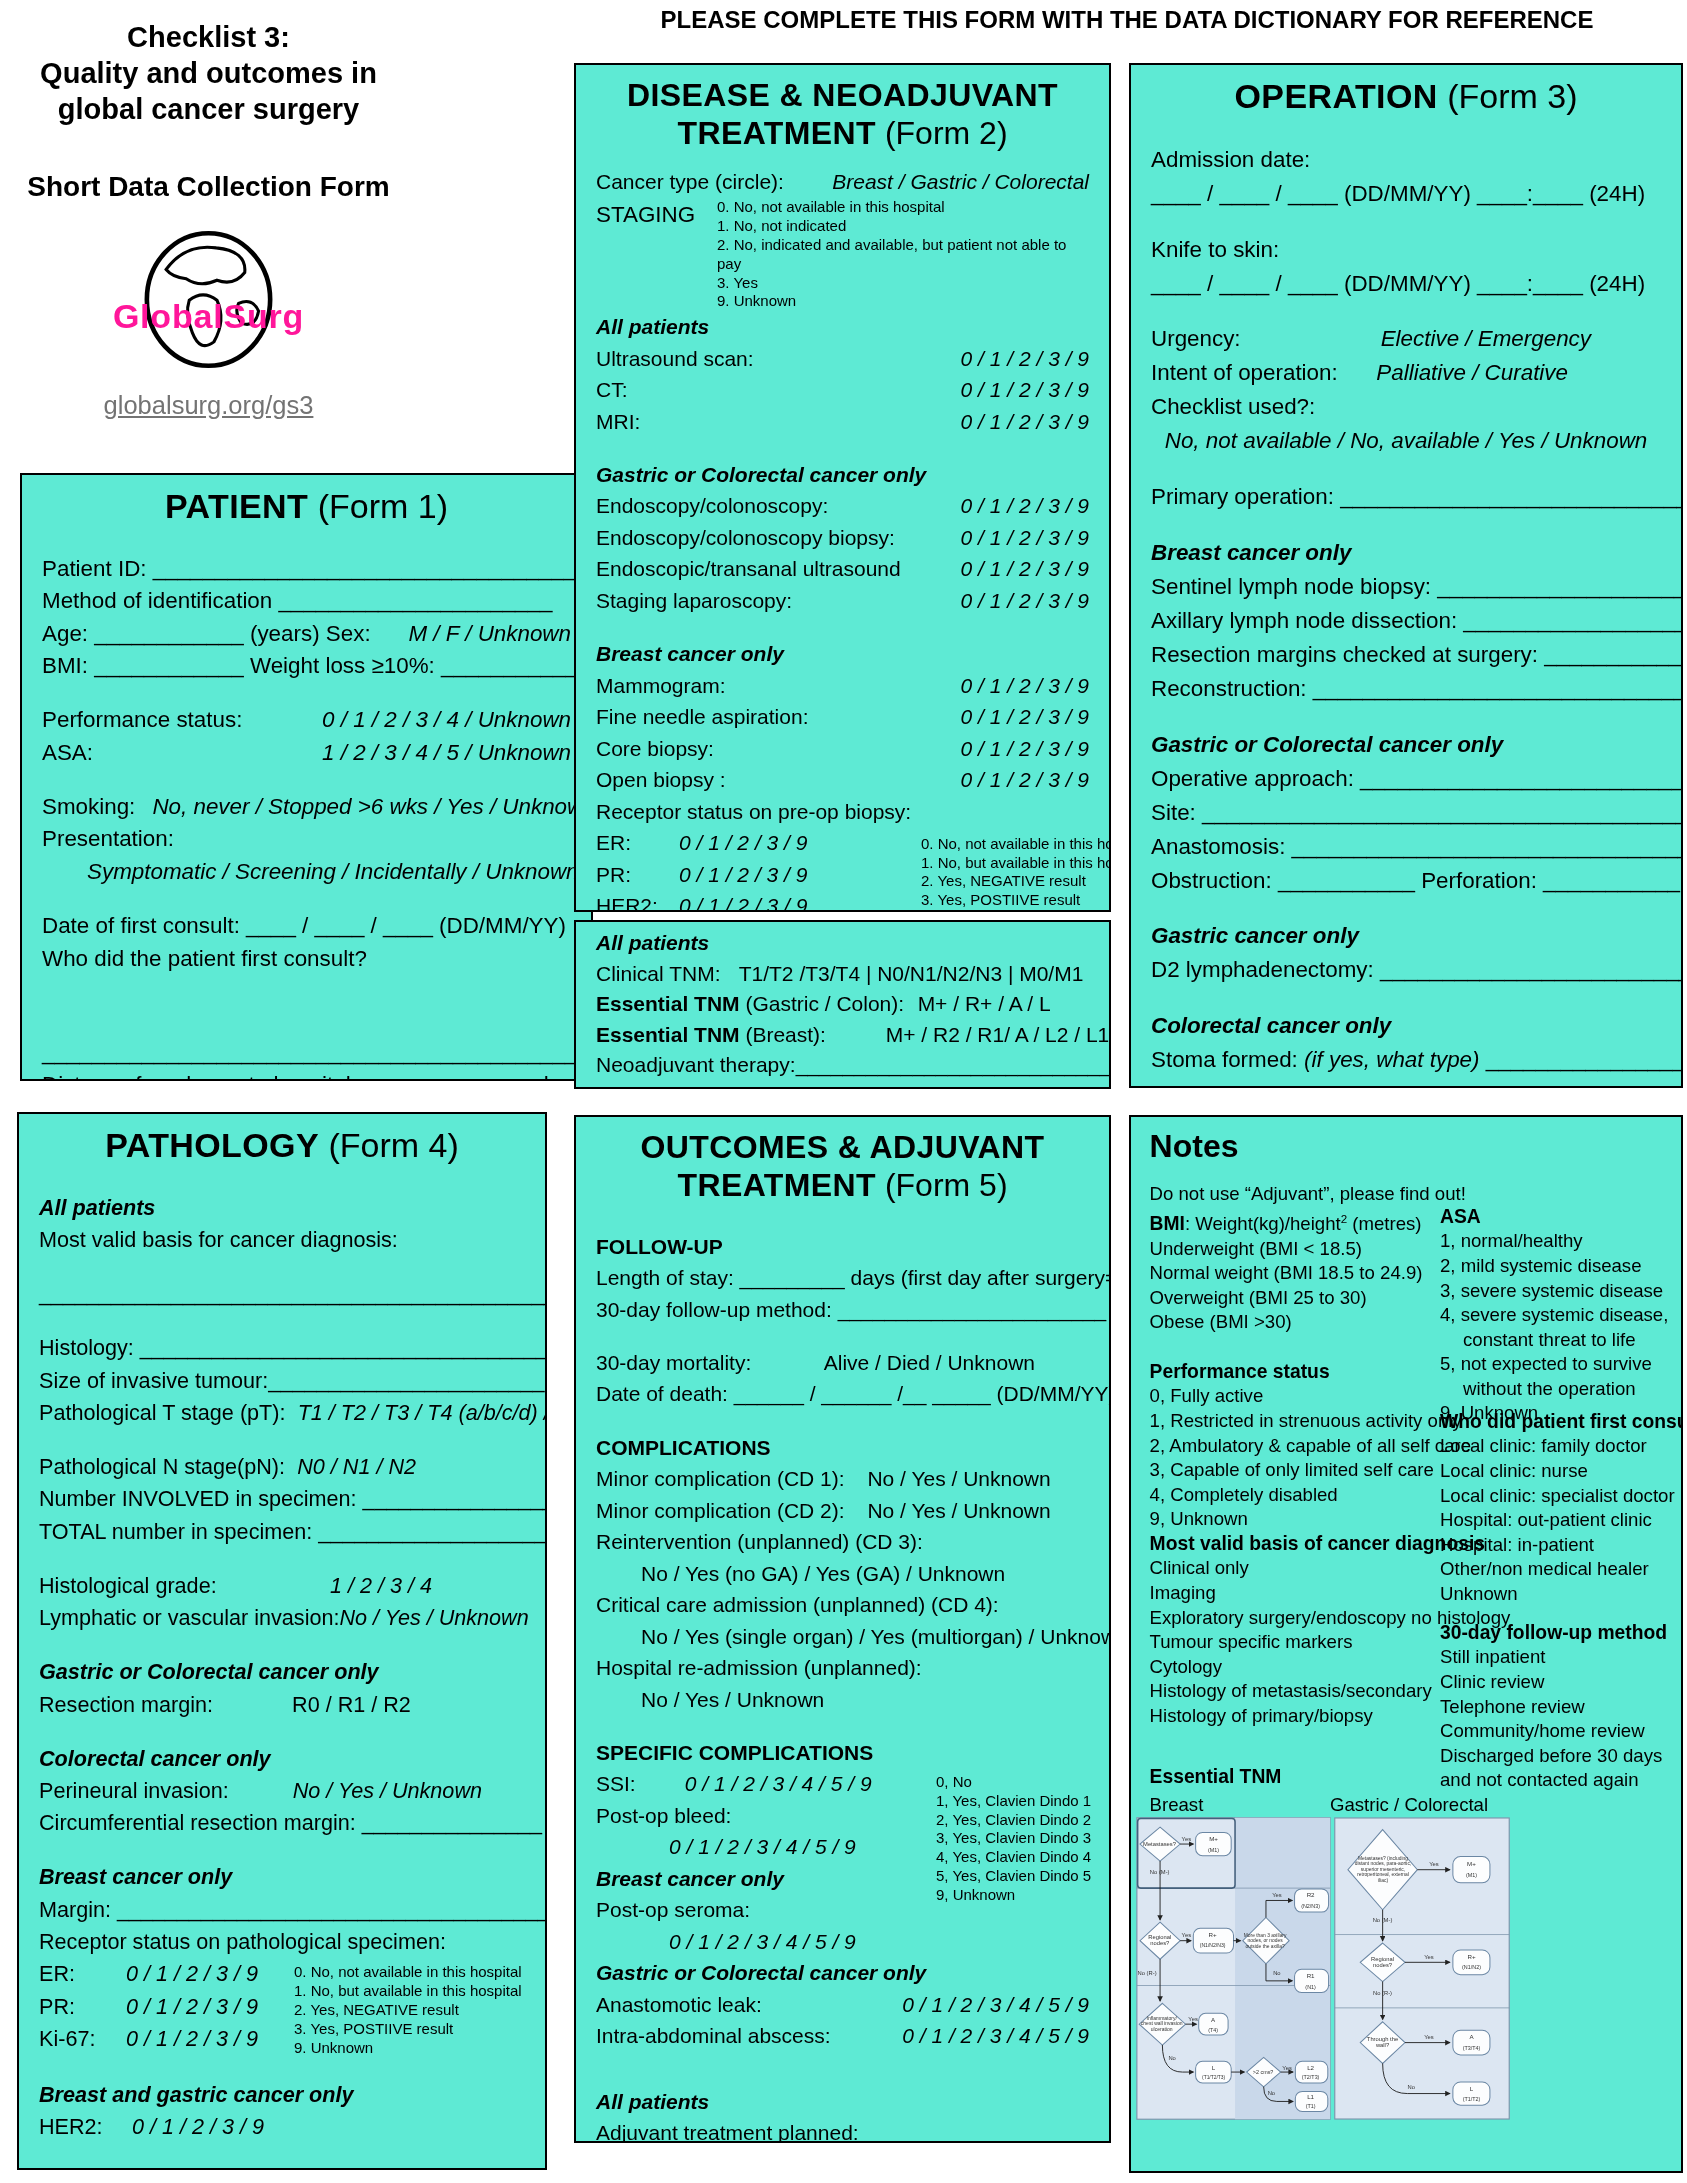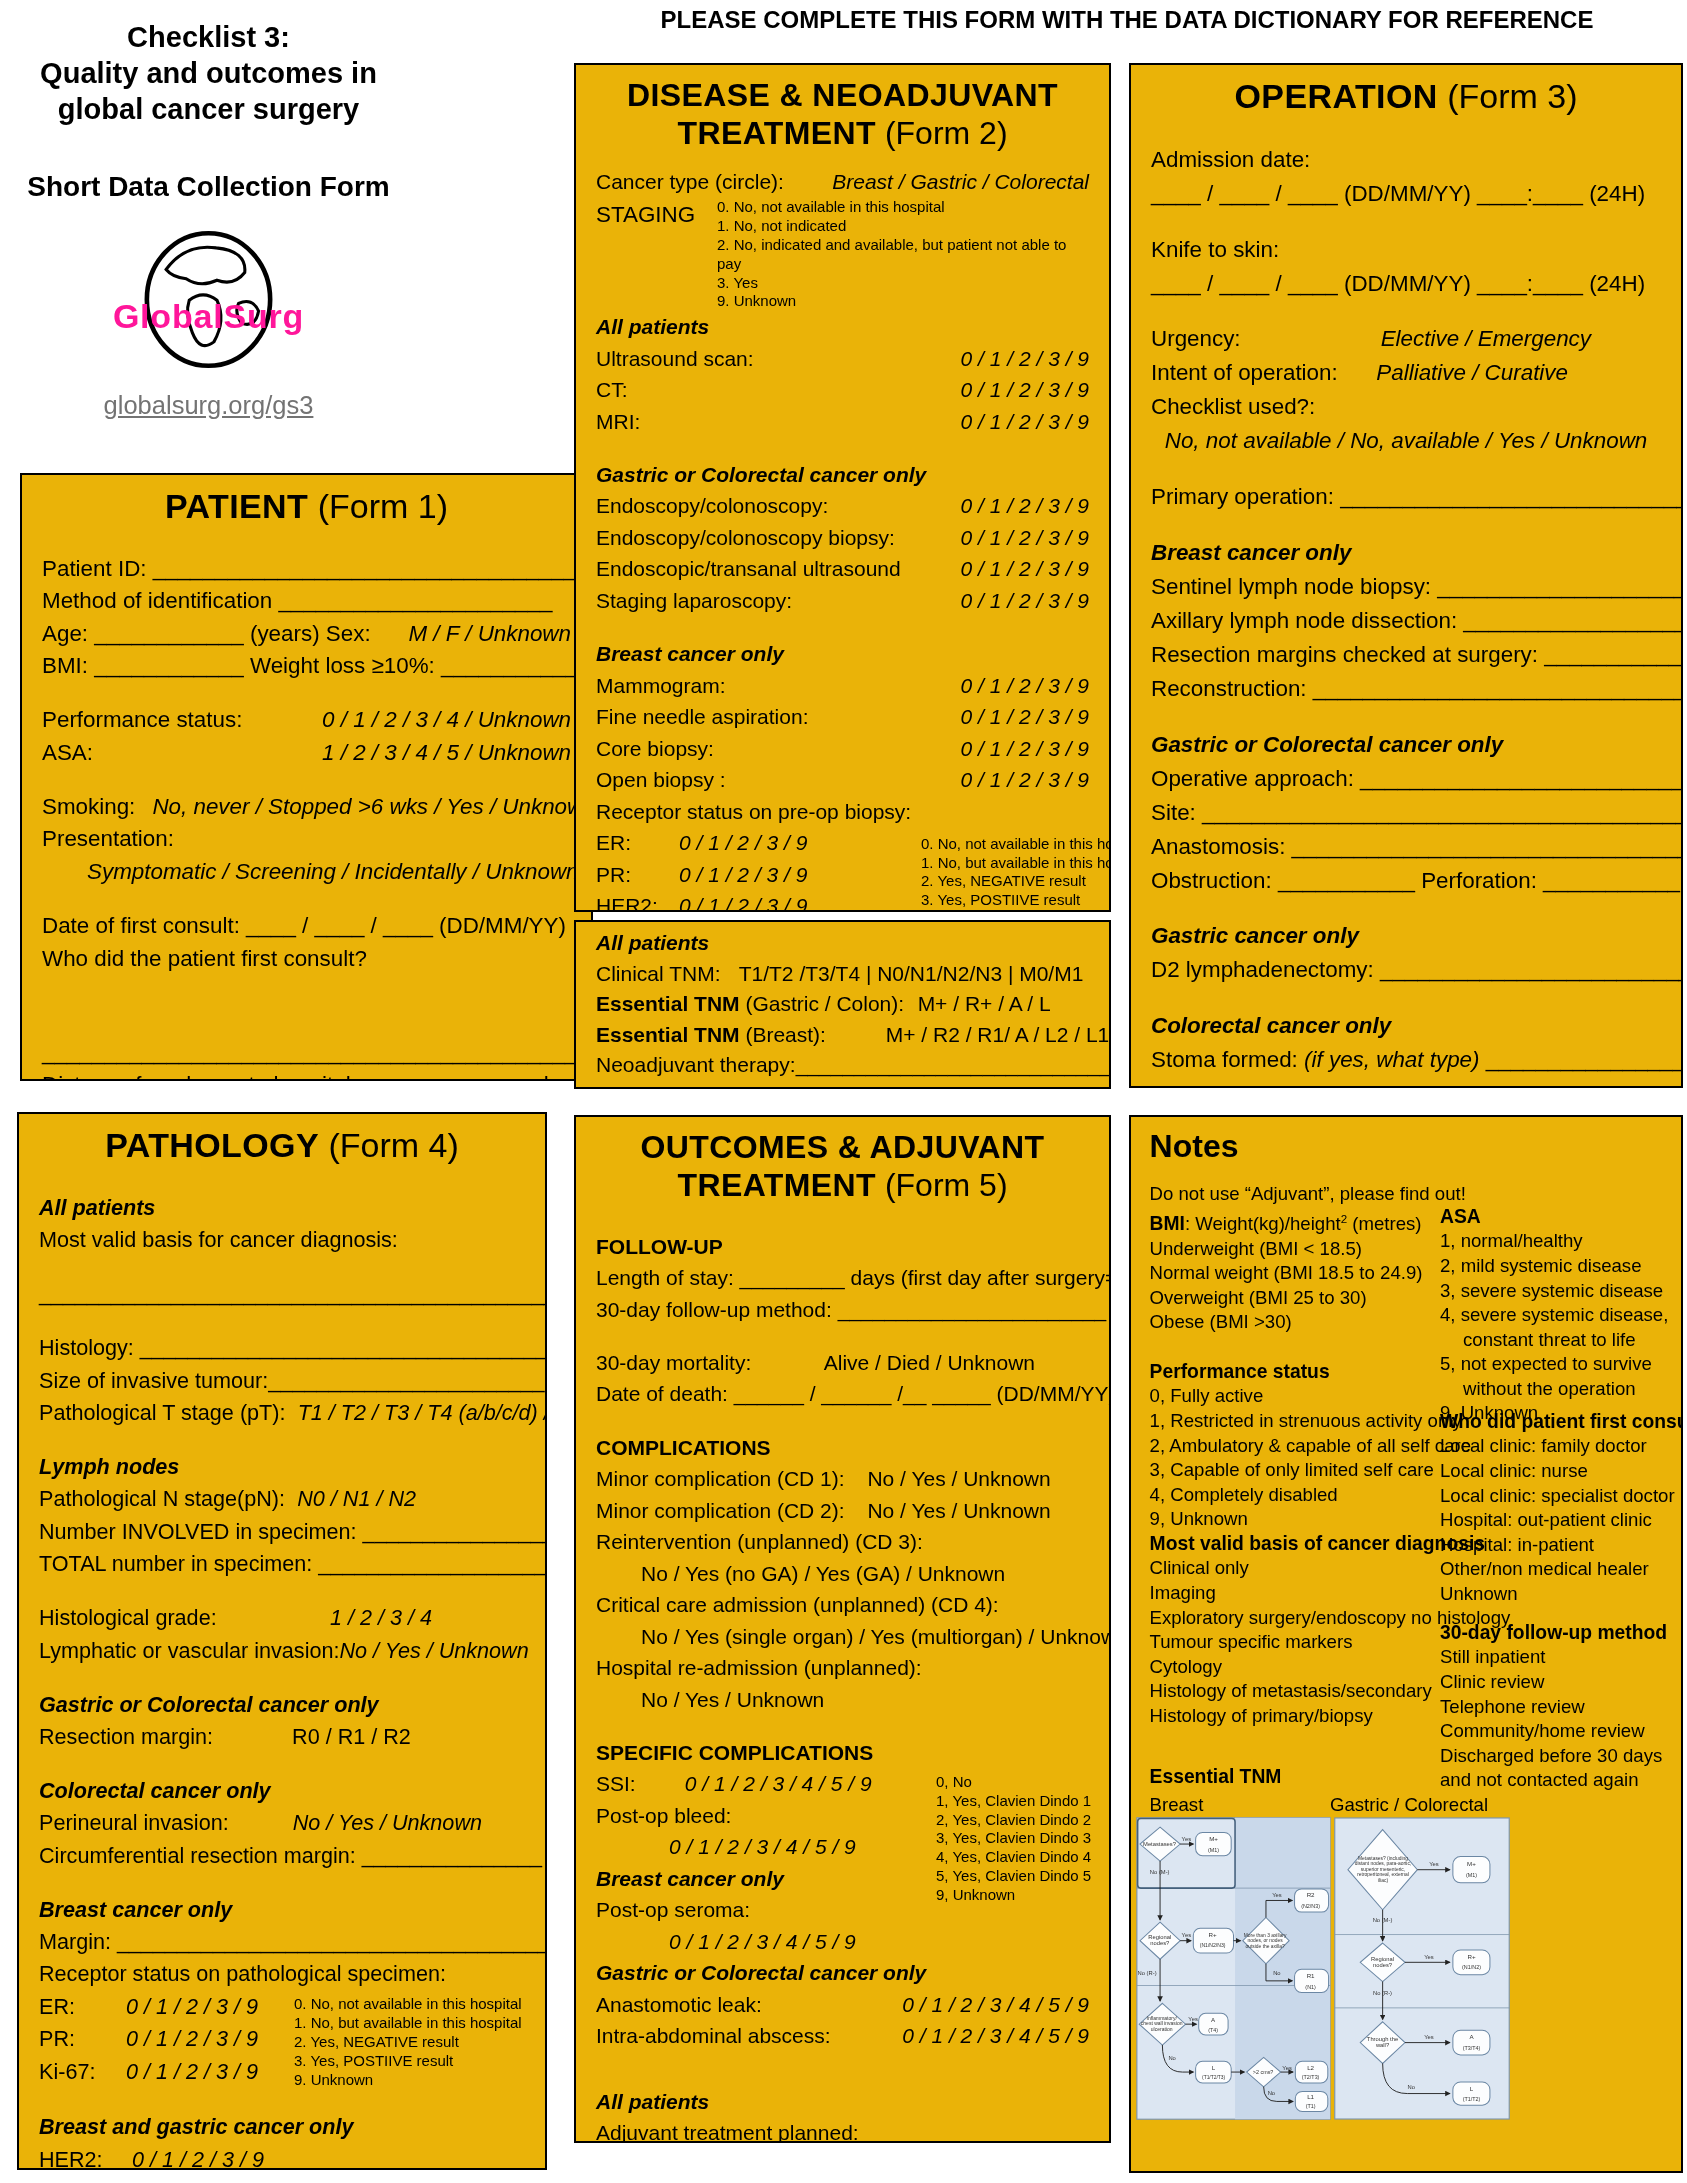--- a/index.html
+++ b/index.html
@@ -1,19 +1,19 @@
 <!DOCTYPE html>
 <html style="font-size:12.4px"><head>
 <meta charset="utf-8">
 <style>
   html,body{margin:0;padding:0;background:#e8e8e8;}
   #page{position:relative;width:1688px;height:2183px;background:#ffffff;
         font-family:"Liberation Sans",sans-serif;color:#000;overflow:hidden;}
   .abs{position:absolute;}
-  .box{position:absolute;border:2.3px solid #000;background:#eab308;overflow:hidden;box-sizing:border-box;}
+  .box{position:absolute;border:2.3px solid #000;background:#5eead4;overflow:hidden;box-sizing:border-box;}
   .box-title{text-align:center;font-size:34px;line-height:1.2;margin:10.8px 0 12.4px;}
   .box-title .main{font-weight:700;letter-spacing:0.4px;}
   .fb{padding:1.5px 20px;}
   .fb>div{white-space:nowrap;}
   .r{display:flex;justify-content:space-between;align-items:baseline;}
   .opt{font-style:italic;}
   .sec{font-weight:700;font-style:italic;}
   .bold{font-weight:700;}
   .ind{padding-left:45px;}
   .ind2{padding-left:73px;}
@@ -289,21 +289,20 @@
       <div class="gap"></div>
       <div>____________________________________________</div>
       <div class="gap"></div>
       <div>Histology: ________________________________________</div>
       <div>Size of invasive tumour:_______________________cm</div>
       <div>
         <span>Pathological T stage (pT):</span>
         <span class="opt" style="margin-left:6.2px;">T1 / T2 / T3 / T4 (a/b/c/d) / Tis</span>
       </div>
       <div class="gap"></div>
-      <div class="sec">Lymph nodes</div>
       <div>
         <span>Pathological N stage(pN):</span>
         <span class="opt" style="margin-left:6.2px;">N0 / N1 / N2</span>
       </div>
       <div>Number INVOLVED in specimen: ___________________</div>
       <div>TOTAL number in specimen: _____________________</div>
       <div class="gap"></div>
       <div class="r">
         <span>Histological grade:</span>
         <span class="opt" style="margin-right:93px;">1  /  2  /  3  /  4</span>

